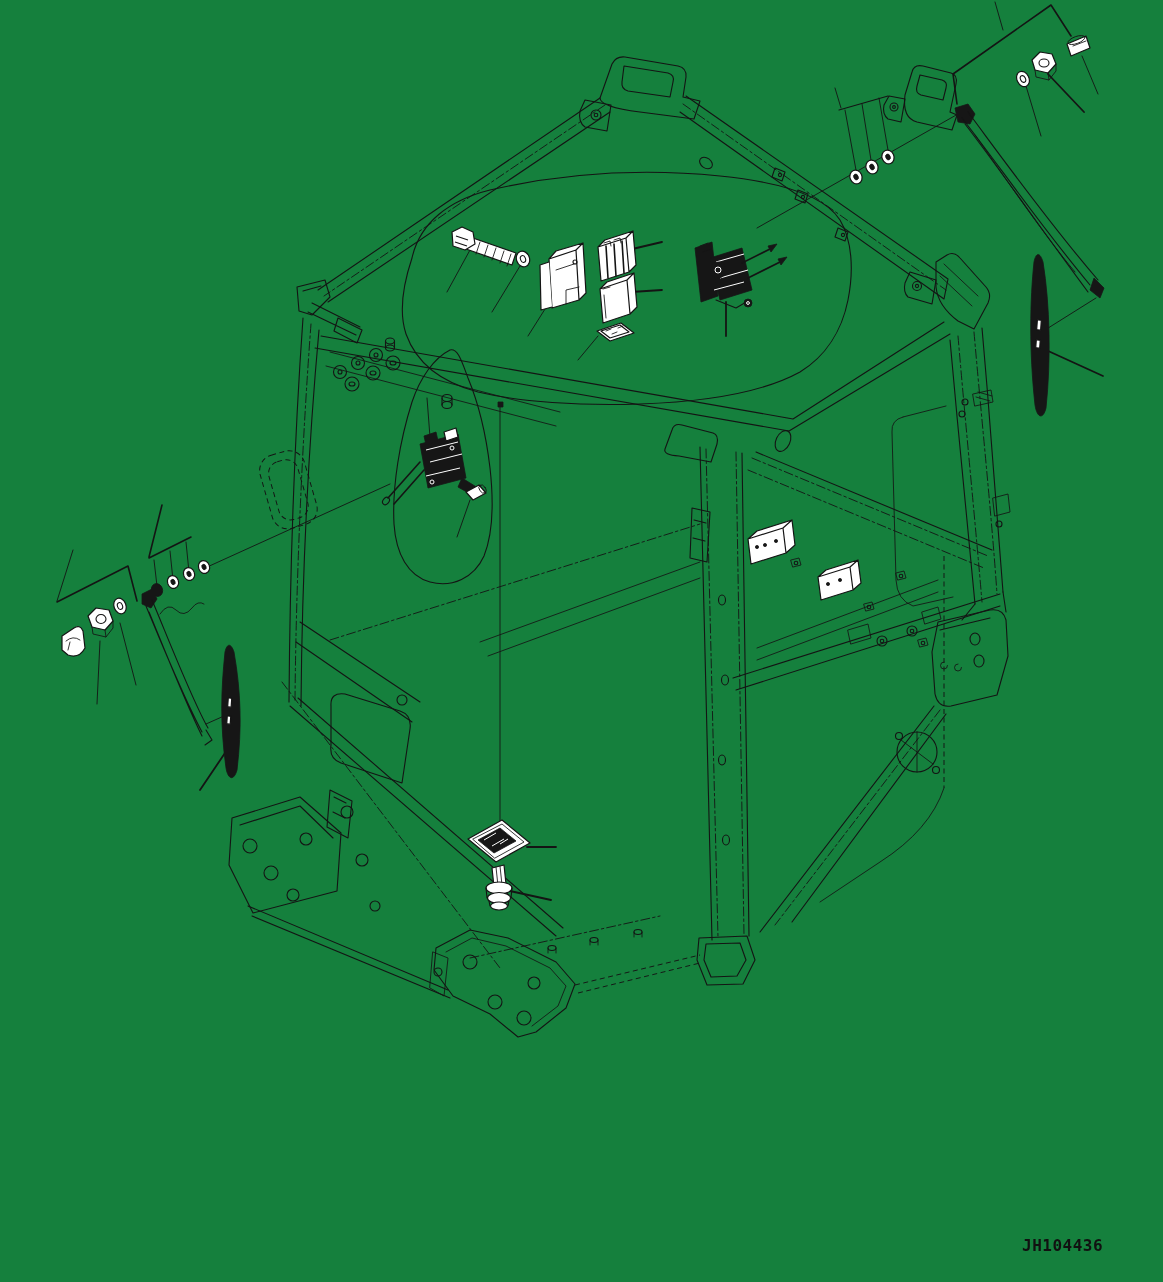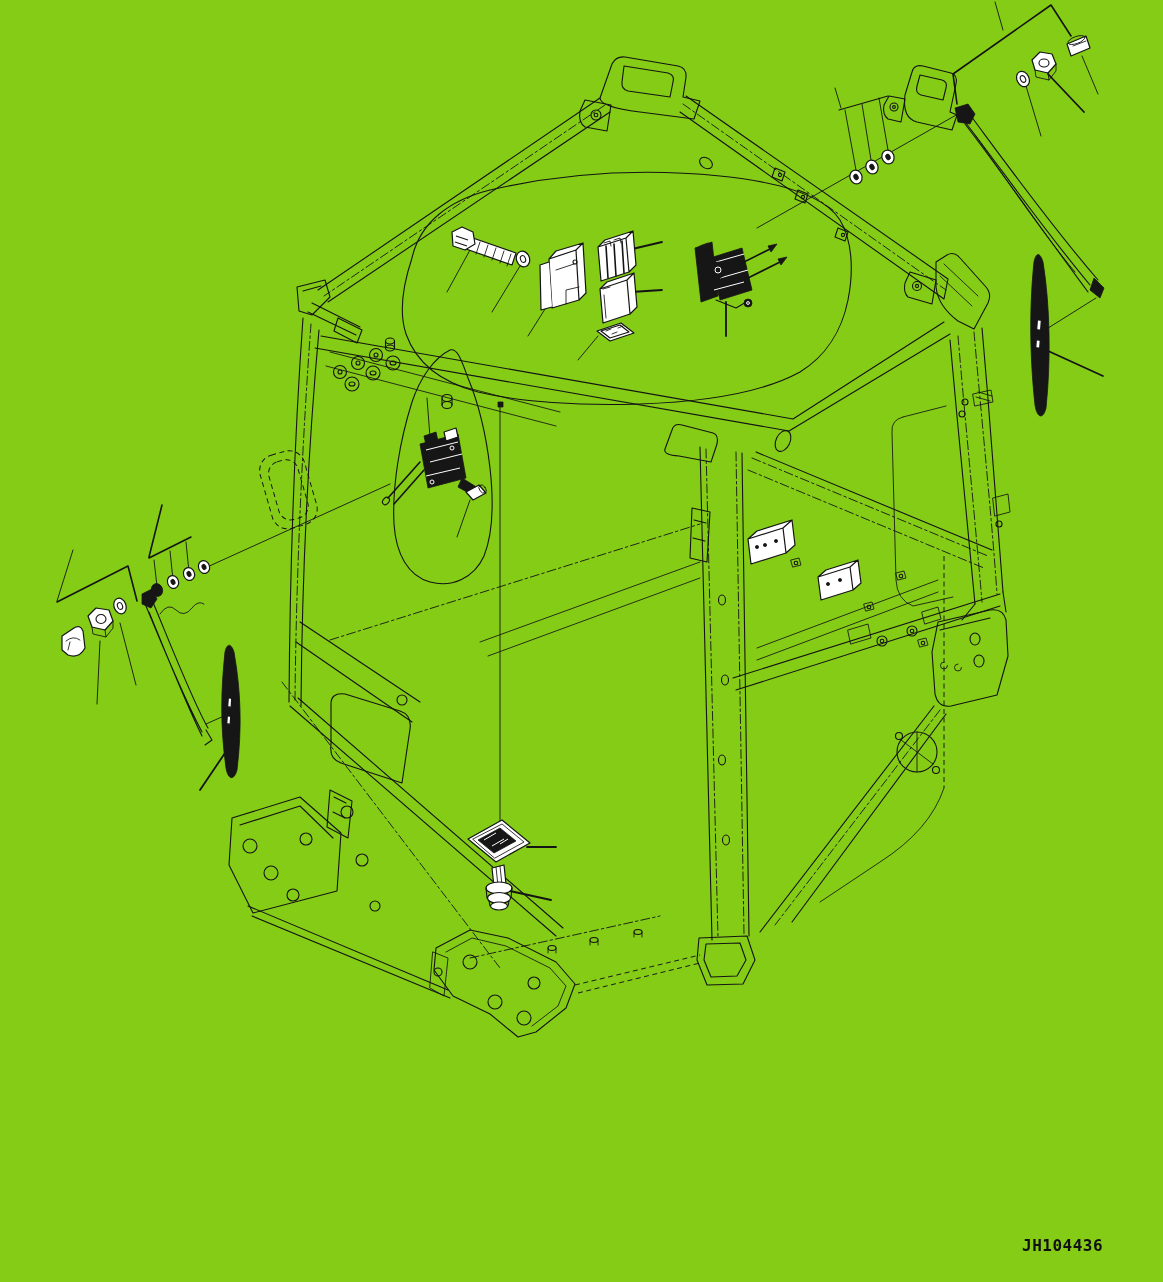--- a/index.html
+++ b/index.html
@@ -1,16 +1,16 @@
 <!DOCTYPE html>
 <html><head>
 <meta charset="utf-8">
 <style>
   html,body{margin:0;padding:0;background:#fff;}
-  .canvas{position:relative;width:1163px;height:1282px;background:#84cc16;overflow:hidden;
+  .canvas{position:relative;width:1163px;height:1282px;background:#15803d;overflow:hidden;
           font-family:"DejaVu Sans Mono", monospace;}
   svg{display:block}
   .ln{fill:none;stroke:#141414;stroke-width:1.1;stroke-linecap:round;stroke-linejoin:round}
   .th{stroke-width:1.6}
   .thin{stroke-width:.85}
   .dd{fill:none;stroke:#141414;stroke-width:.9;stroke-dasharray:9 3 2.5 3;stroke-linecap:round}
   .dsh{fill:none;stroke:#141414;stroke-width:.95;stroke-dasharray:5 3.5}
   .wf{fill:#fff;stroke:#141414;stroke-width:1.2;stroke-linejoin:round}
   .dark{fill:#161616;stroke:#161616;stroke-width:.8;stroke-linejoin:round}
   .wl{fill:none;stroke:#fff;stroke-width:1}

